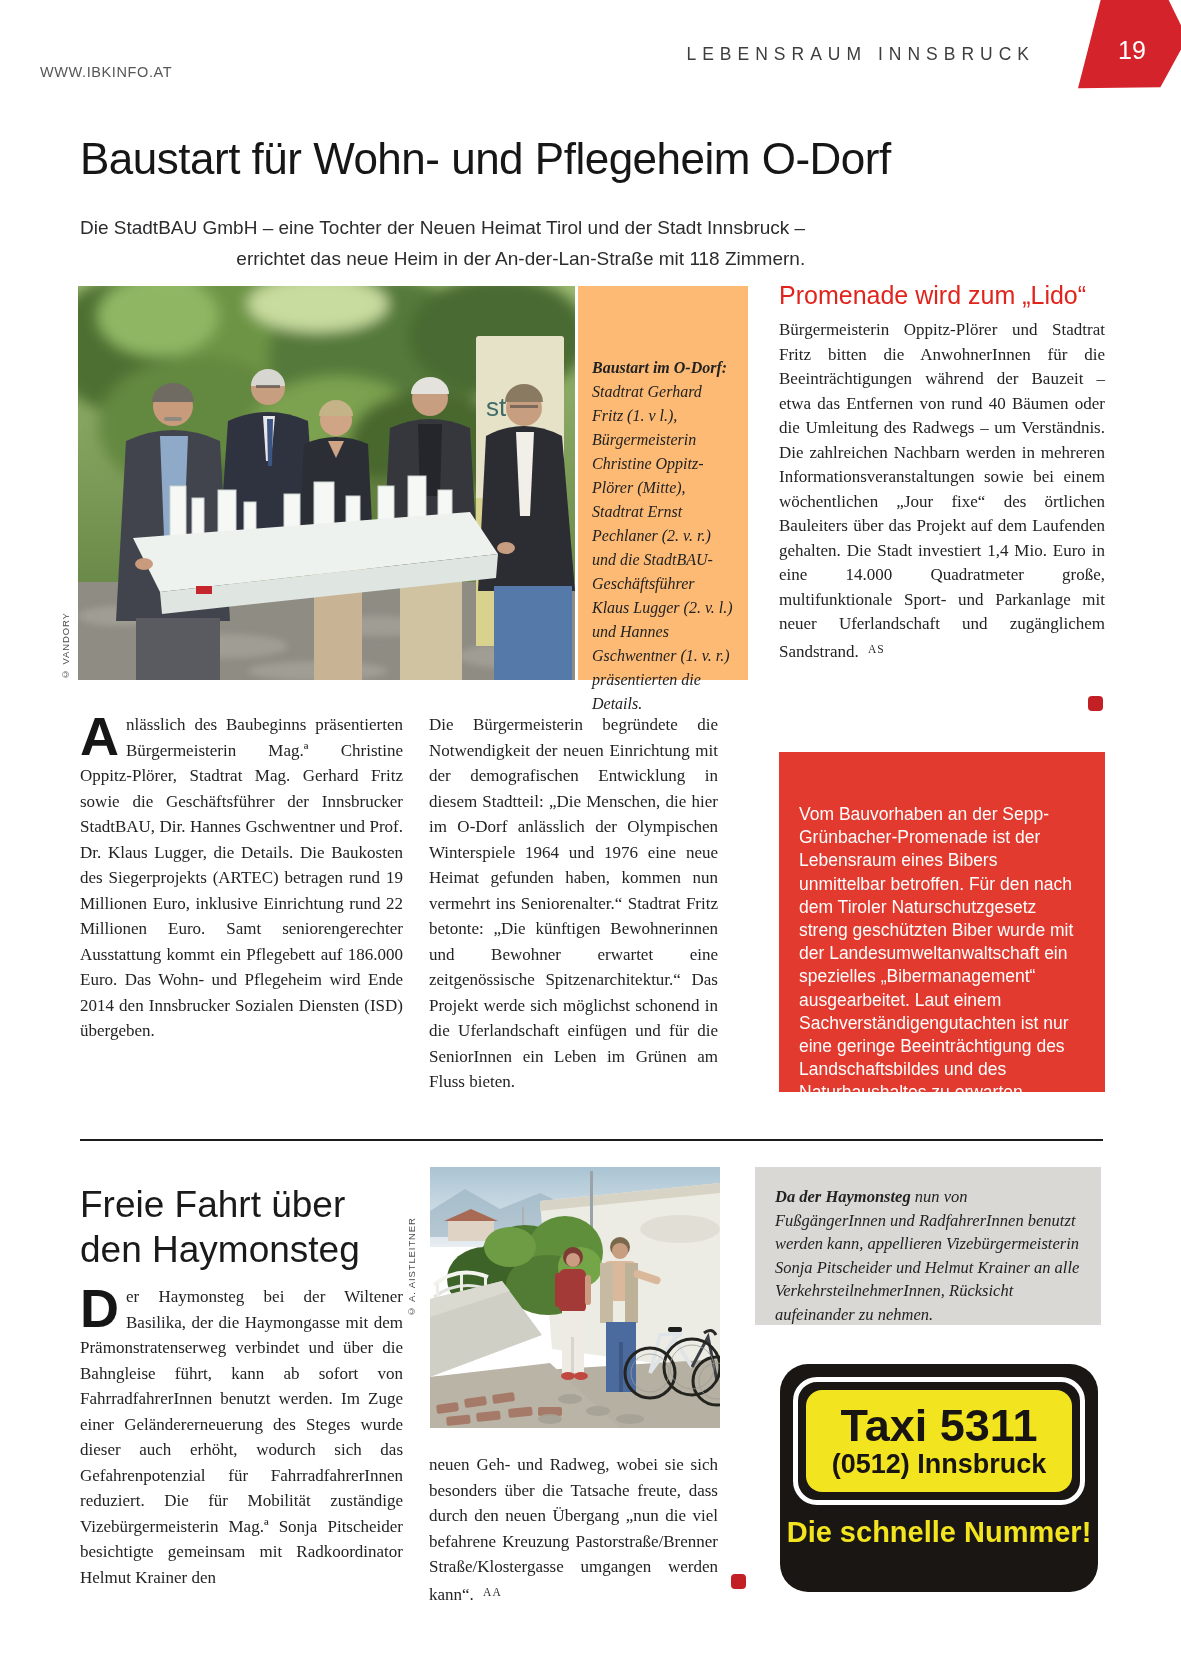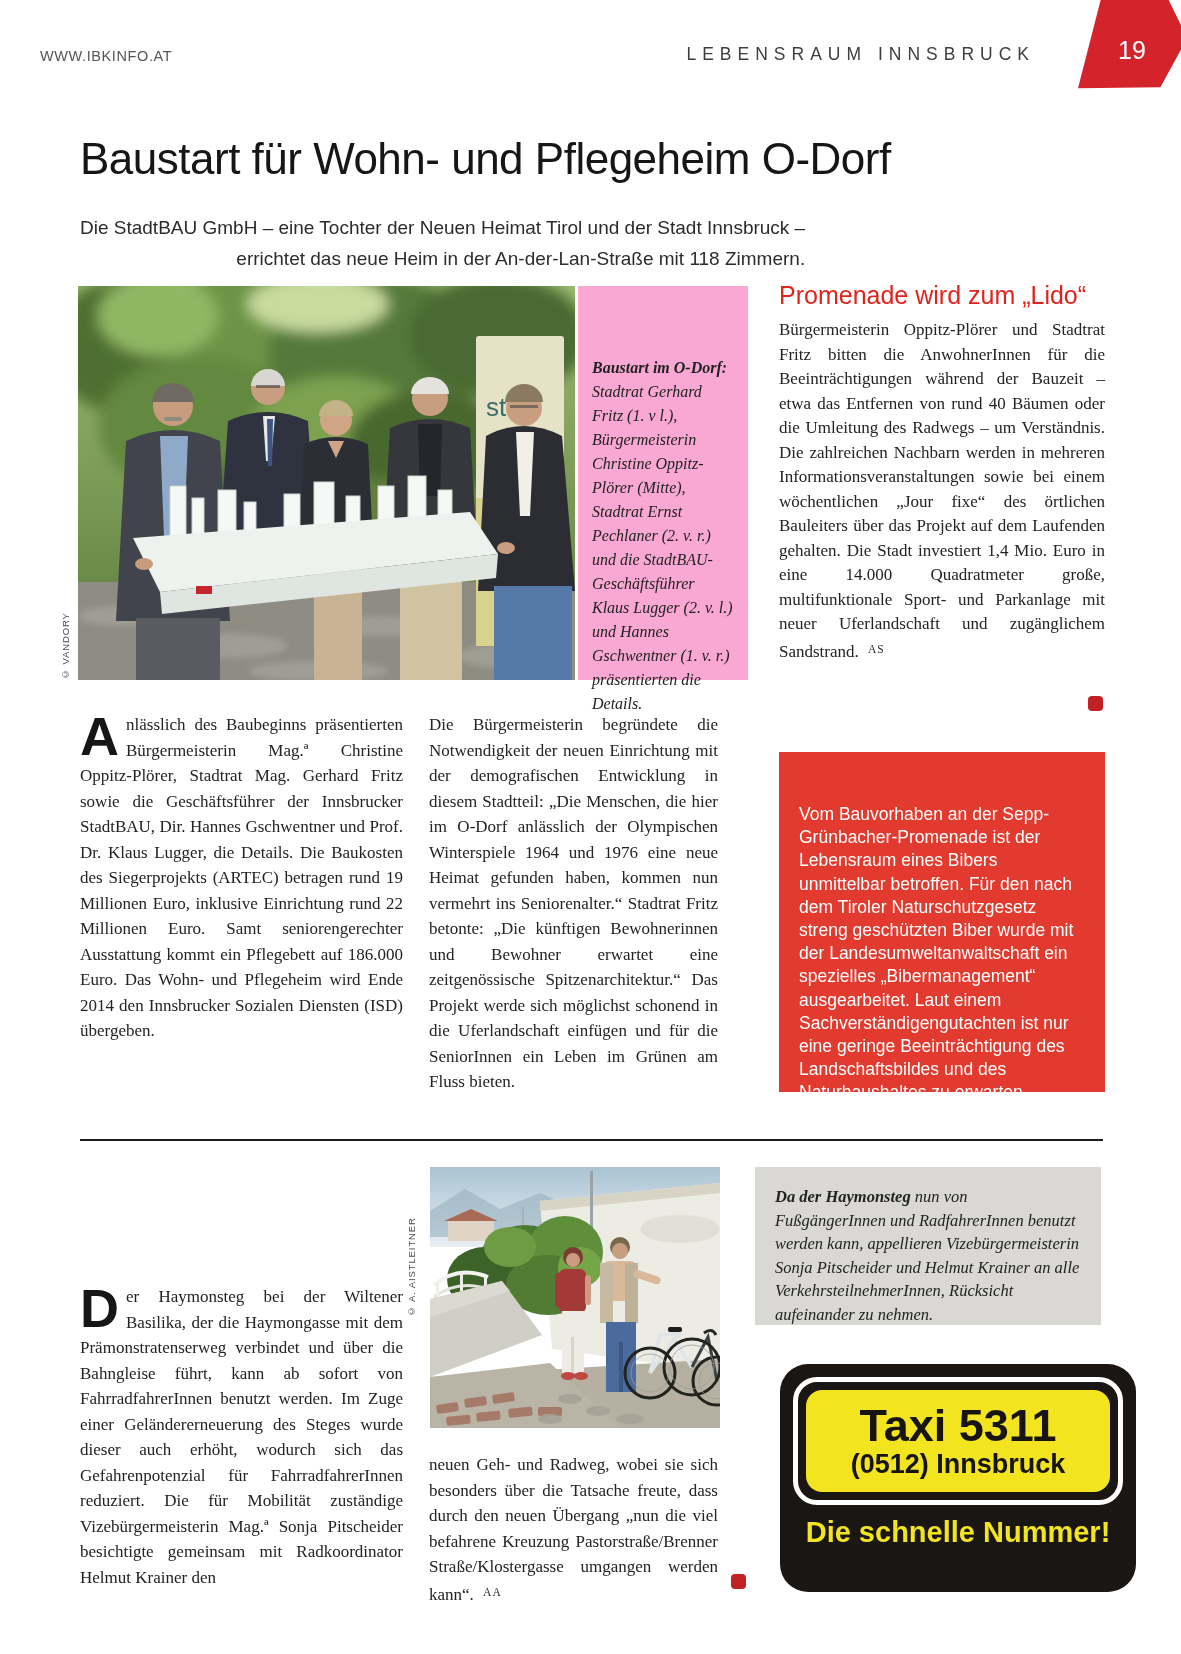--- a/index.html
+++ b/index.html
@@ -1,33 +1,33 @@
 <!DOCTYPE html>
 <html lang="de"><head>
 <meta charset="utf-8">
 <style>
   html,body{margin:0;padding:0;background:#888;}
   .page{position:relative;width:1181px;height:1654px;background:#ffffff;
         font-family:"Liberation Sans",sans-serif;overflow:hidden;margin:0 auto;}
   .abs{position:absolute;}
 
   
-  .site-url{left:40px;top:48px;font-size:14.5px;letter-spacing:.6px;color:#57575a;}
+  .site-url{left:40px;top:64px;font-size:14.5px;letter-spacing:.6px;color:#57575a;}
   .section-title{right:146px;top:44px;font-size:17.5px;letter-spacing:6px;color:#3e3e41;font-weight:500;margin-left:34px;}
   .banner{left:1078px;top:0;width:103px;height:90px;background:#d5232c;
           clip-path:polygon(22% 0,88% 0,100% 28%,100% 55%,80% 97%,0 98%);}
   .banner .num{position:absolute;left:40px;top:36px;color:#fff;font-size:25px;}
 
   
   .a1-title{left:80px;top:134px;font-size:44px;letter-spacing:-.5px;color:#161616;}
   .a1-sub{left:80px;top:212px;font-size:19px;line-height:31px;color:#2c2c2e;white-space:nowrap;text-align:right;}
 
   
   .photo1{left:78px;top:286px;width:497px;height:394px;}
-  .cap-panel{left:578px;top:286px;width:170px;height:394px;background:#f9a8d4;box-sizing:border-box;
+  .cap-panel{left:578px;top:286px;width:170px;height:394px;background:#fdba74;box-sizing:border-box;
              padding:70px 14px 0 14px;font-family:"Liberation Serif",serif;font-style:italic;
              font-size:16px;line-height:24px;color:#222;}
   .cap-panel b{font-style:italic;}
   .vcredit{writing-mode:vertical-rl;transform:rotate(180deg);font-size:9.5px;letter-spacing:.9px;
            color:#4c4c4c;white-space:nowrap;}
   .vc1{left:60px;top:600px;height:80px;}
   .vc2{left:406px;top:1167px;height:150px;}
 
   
   .serif{font-family:"Liberation Serif",serif;color:#232325;text-align:justify;}
@@ -57,21 +57,21 @@
   .divider{left:80px;top:1139px;width:1023px;height:2px;background:#1d1d1f;}
   .a2-title{left:80px;top:1182px;font-size:37px;line-height:45px;color:#1a1a1a;}
 
   .photo2{left:430px;top:1167px;width:290px;height:261px;}
 
   .cap2{left:755px;top:1167px;width:346px;height:158px;background:#d9d8d4;box-sizing:border-box;
         padding:18px 20px 0 20px;font-family:"Liberation Serif",serif;font-style:italic;
         font-size:16.5px;line-height:23.5px;color:#222;}
 
   
-  .taxi{left:780px;top:1364px;width:356px;height:228px;background:#191613;border-radius:28px;}
+  .taxi{left:780px;top:1364px;width:318px;height:228px;background:#191613;border-radius:28px;}
   .taxi .ring{position:absolute;left:13px;right:13px;top:13px;height:128px;border:5px solid #fff;
               border-radius:24px;box-sizing:border-box;}
   .taxi .yellow{position:absolute;left:26px;right:26px;top:26px;height:102px;background:#f2e41e;
                 border-radius:16px;display:flex;flex-direction:column;align-items:center;justify-content:center;}
   .taxi .tname{font-size:45px;font-weight:700;line-height:46px;color:#171411;}
   .taxi .tphone{font-size:27px;font-weight:700;line-height:30px;color:#171411;}
   .taxi .tslogan{position:absolute;left:0;right:0;top:152px;text-align:center;color:#f2e41e;
                  font-size:29px;font-weight:700;}
   .taxi .trow{position:absolute;left:20px;right:16px;top:196px;display:flex;justify-content:space-between;
               color:#f2e41e;font-size:17.5px;font-weight:700;}
@@ -212,20 +212,24 @@
 
   <div class="abs serif col c1">
     <span class="dropcap">A</span><span>nlässlich des Baubeginns präsentierten Bürgermeisterin Mag.ª Christine Oppitz-Plörer, Stadtrat Mag. Gerhard Fritz sowie die Geschäftsführer der Innsbrucker StadtBAU, Dir. Hannes Gschwentner und Prof. Dr. Klaus Lugger, die Details. Die Baukosten des Siegerprojekts (ARTEC) betragen rund 19 Millionen Euro, inklusive Einrichtung rund 22 Millionen Euro. Samt seniorengerechter Ausstattung kommt ein Pflegebett auf 186.000 Euro. Das Wohn- und Pflegeheim wird Ende 2014 den Innsbrucker Sozialen Diensten (ISD) übergeben.</span>
   </div>
   <div class="abs serif col c2">
     <span>Die Bürgermeisterin begründete die Notwendigkeit der neuen Einrichtung mit der demografischen Entwicklung in diesem Stadtteil: „Die Menschen, die hier im O-Dorf anlässlich der Olympischen Winterspiele 1964 und 1976 eine neue Heimat gefunden haben, kommen nun vermehrt ins Seniorenalter.“ Stadtrat Fritz betonte: „Die künftigen Bewohnerinnen und Bewohner erwartet eine zeitgenössische Spitzenarchitektur.“ Das Projekt werde sich möglichst schonend in die Uferlandschaft einfügen und für die SeniorInnen ein Leben im Grünen am Fluss bieten.</span>
   </div>
 
   <div class="abs divider"></div>
 
+  <div class="abs a2-title">
+    <div>Freie Fahrt über</div>
+    <div>den Haymonsteg</div>
+  </div>
 
   <div class="abs serif col c1b">
     <span class="dropcap">D</span><span>er Haymonsteg bei der Wiltener Basilika, der die Haymongasse mit dem Prämonstratenserweg verbindet und über die Bahngleise führt, kann ab sofort von FahrradfahrerInnen benutzt werden. Im Zuge einer Geländererneuerung des Steges wurde dieser auch erhöht, wodurch sich das Gefahrenpotenzial für FahrradfahrerInnen reduziert. Die für Mobilität zuständige Vizebürgermeisterin Mag.ª Sonja Pitscheider besichtigte gemeinsam mit Radkoordinator Helmut Krainer den</span>
   </div>
 
   <div class="abs photo2">
     <svg width="290" height="261" viewBox="0 0 290 261">
       <defs>
         <linearGradient id="g2" x1="0" y1="0" x2="0" y2="1">
           <stop offset="0" stop-color="#aac4d3"></stop>

